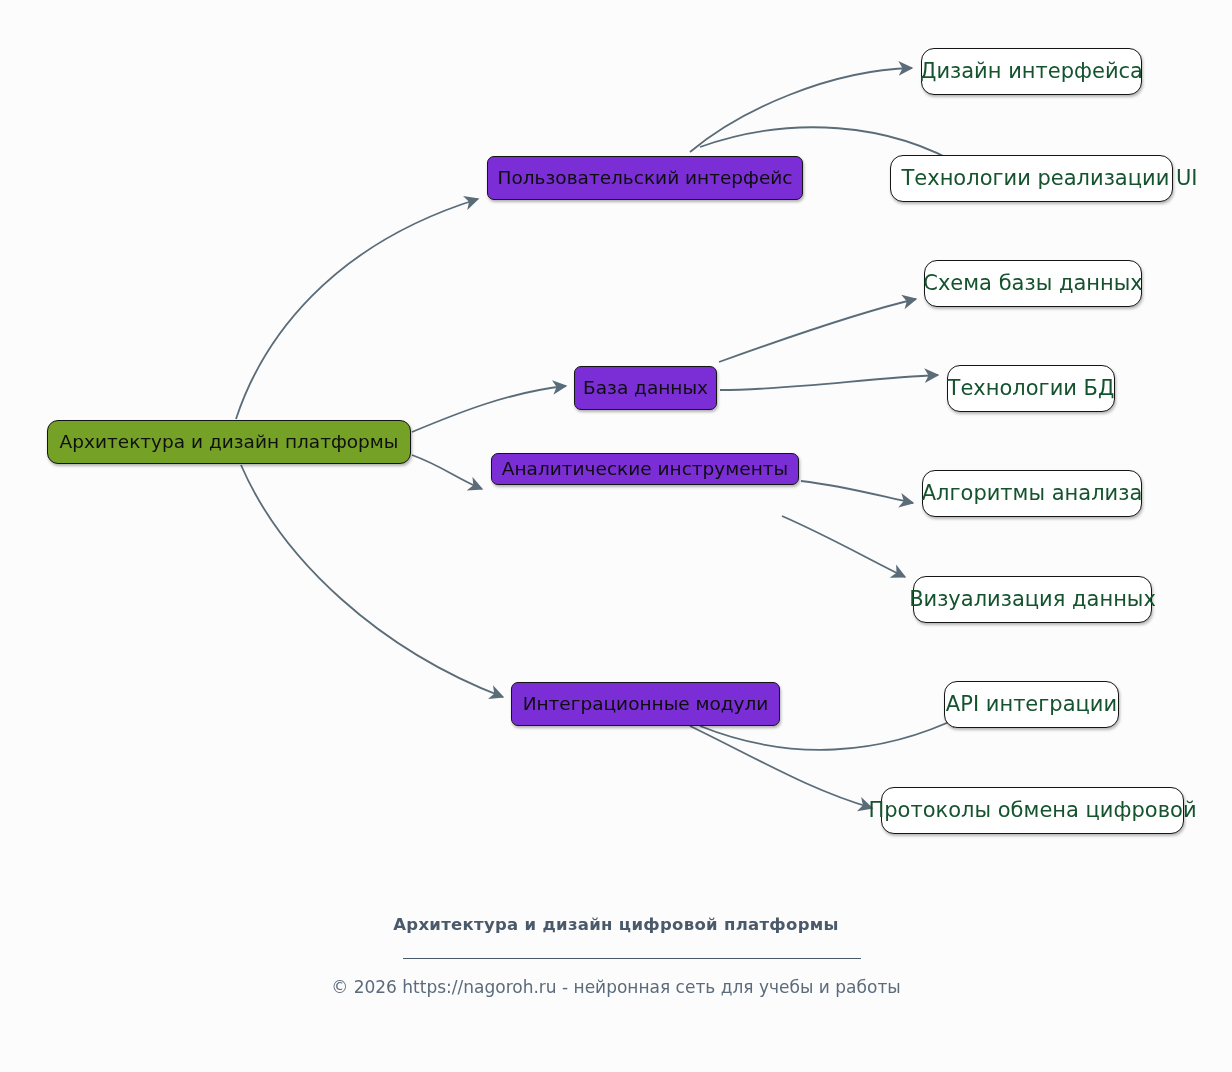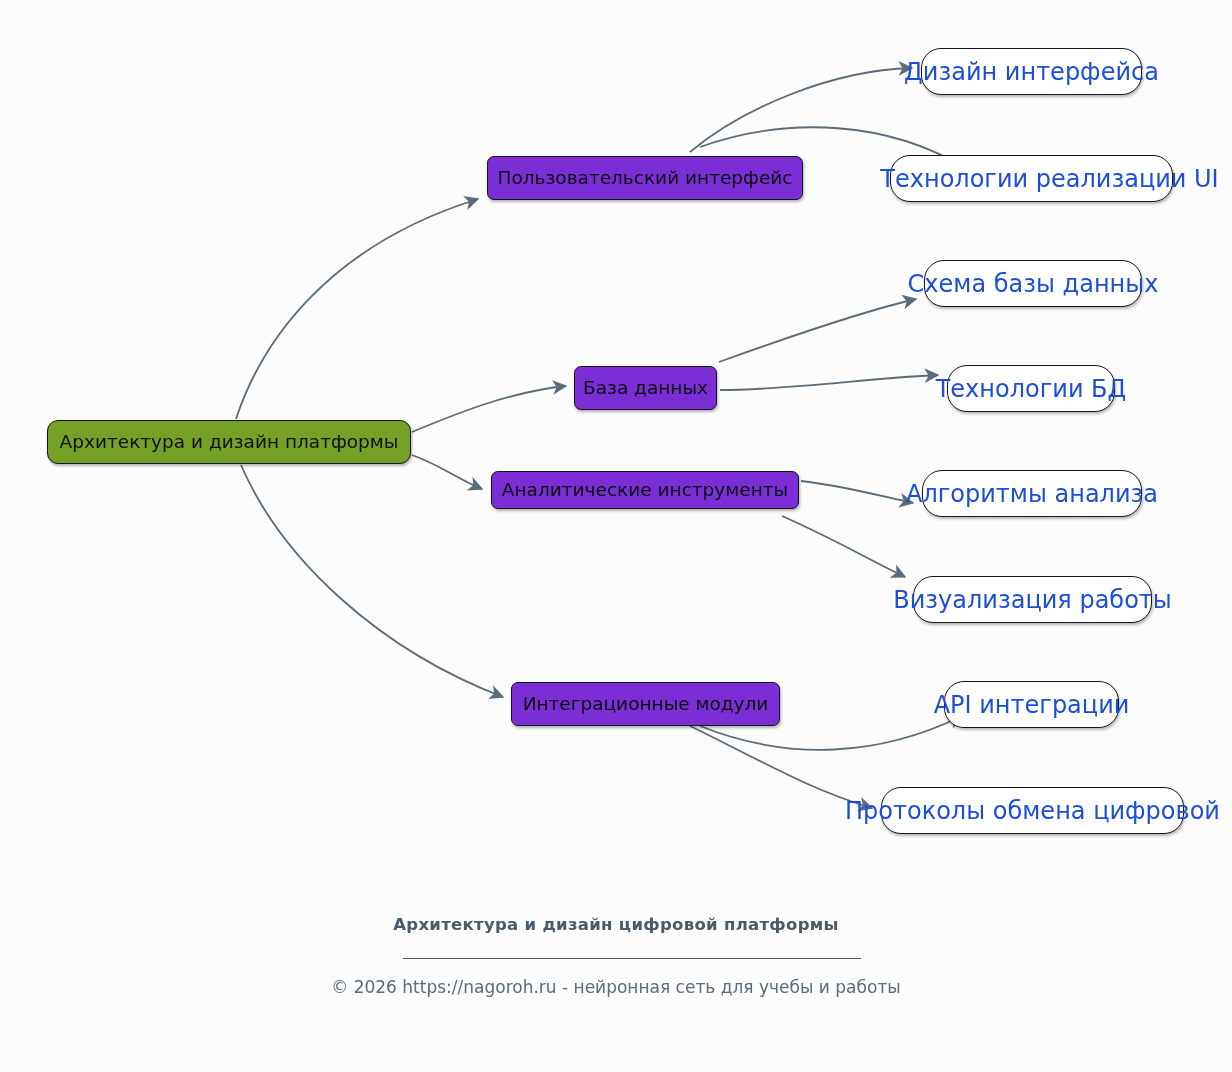--- a/index.html
+++ b/index.html
@@ -43,23 +43,23 @@
     background: #7b2ed6;
     border: 1.6px solid #141414;
     border-radius: 7px;
     color: #0d0d0d;
     font-size: 18.5px;
     box-shadow: 1px 2px 3px rgba(0,0,0,0.30);
   }
   .node-leaf {
     background: #ffffff;
     border: 1.7px solid #151515;
-    border-radius: 20px;
-    color: #1d4ed8;
-    font-size: 24px;
+    border-radius: 13px;
+    color: #14532d;
+    font-size: 21px;
     box-shadow: 1px 2px 3px rgba(0,0,0,0.28);
   }
   .footer {
     position: absolute;
     left: 0;
     width: 1232px;
     text-align: center;
   }
   .footer-title {
     top: 915px;
@@ -126,21 +126,21 @@
   </div>
 
   <div class="node node-branch" style="left:487px; top:156px; width:316px; height:44px;">
     <span>Пользовательский интерфейс</span>
   </div>
 
   <div class="node node-branch" style="left:574px; top:366px; width:143px; height:44px;">
     <span>База данных</span>
   </div>
 
-  <div class="node node-branch" style="left:491px; top:471px; width:308px; height:38px;">
+  <div class="node node-branch" style="left:491px; top:453px; width:308px; height:32px;">
     <span>Аналитические инструменты</span>
   </div>
 
   <div class="node node-branch" style="left:511px; top:682px; width:269px; height:44px;">
     <span>Интеграционные модули</span>
   </div>
 
   <div class="node node-leaf" style="left:921px; top:48px; width:221px; height:47px;">
     <span>Дизайн интерфейса</span>
   </div>
@@ -155,21 +155,21 @@
 
   <div class="node node-leaf" style="left:947px; top:365px; width:168px; height:47px;">
     <span>Технологии БД</span>
   </div>
 
   <div class="node node-leaf" style="left:922px; top:470px; width:220px; height:47px;">
     <span>Алгоритмы анализа</span>
   </div>
 
   <div class="node node-leaf" style="left:913px; top:576px; width:239px; height:47px;">
-    <span>Визуализация работы</span>
+    <span>Визуализация данных</span>
   </div>
 
   <div class="node node-leaf" style="left:944px; top:681px; width:175px; height:47px;">
     <span>API интеграции</span>
   </div>
 
   <div class="node node-leaf" style="left:881px; top:787px; width:303px; height:47px;">
     <span>Протоколы обмена цифровой</span>
   </div>
 

